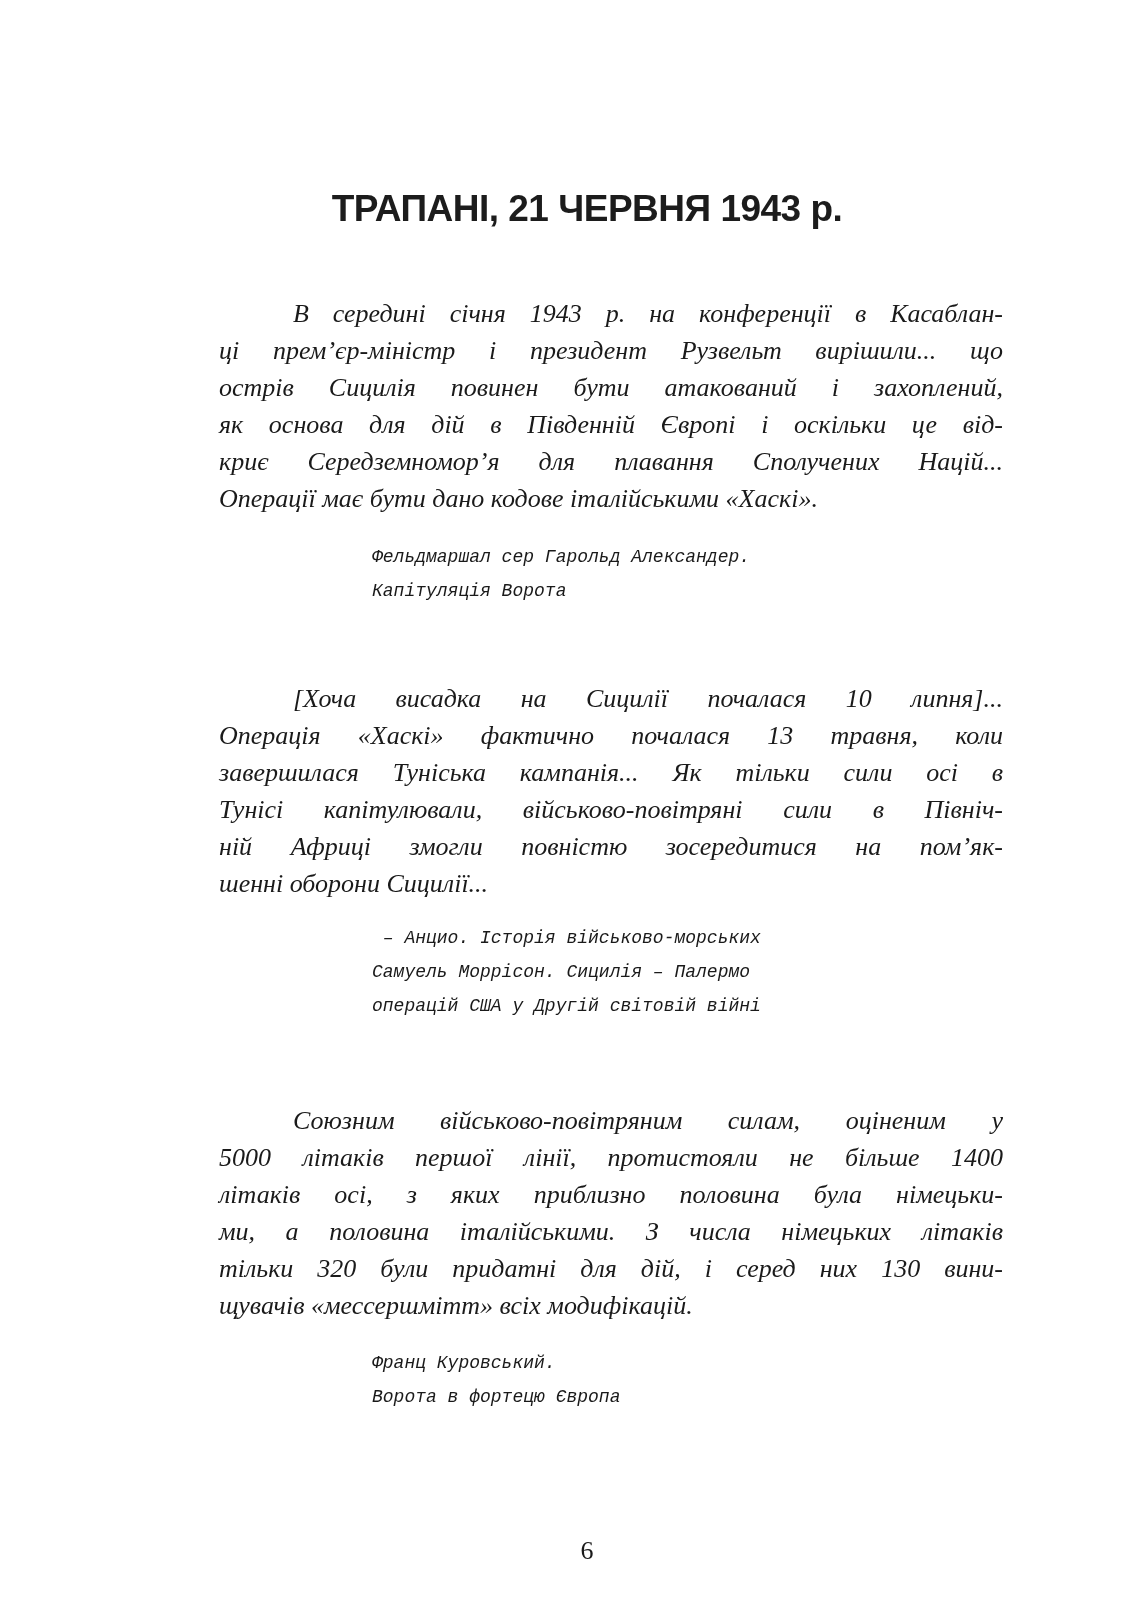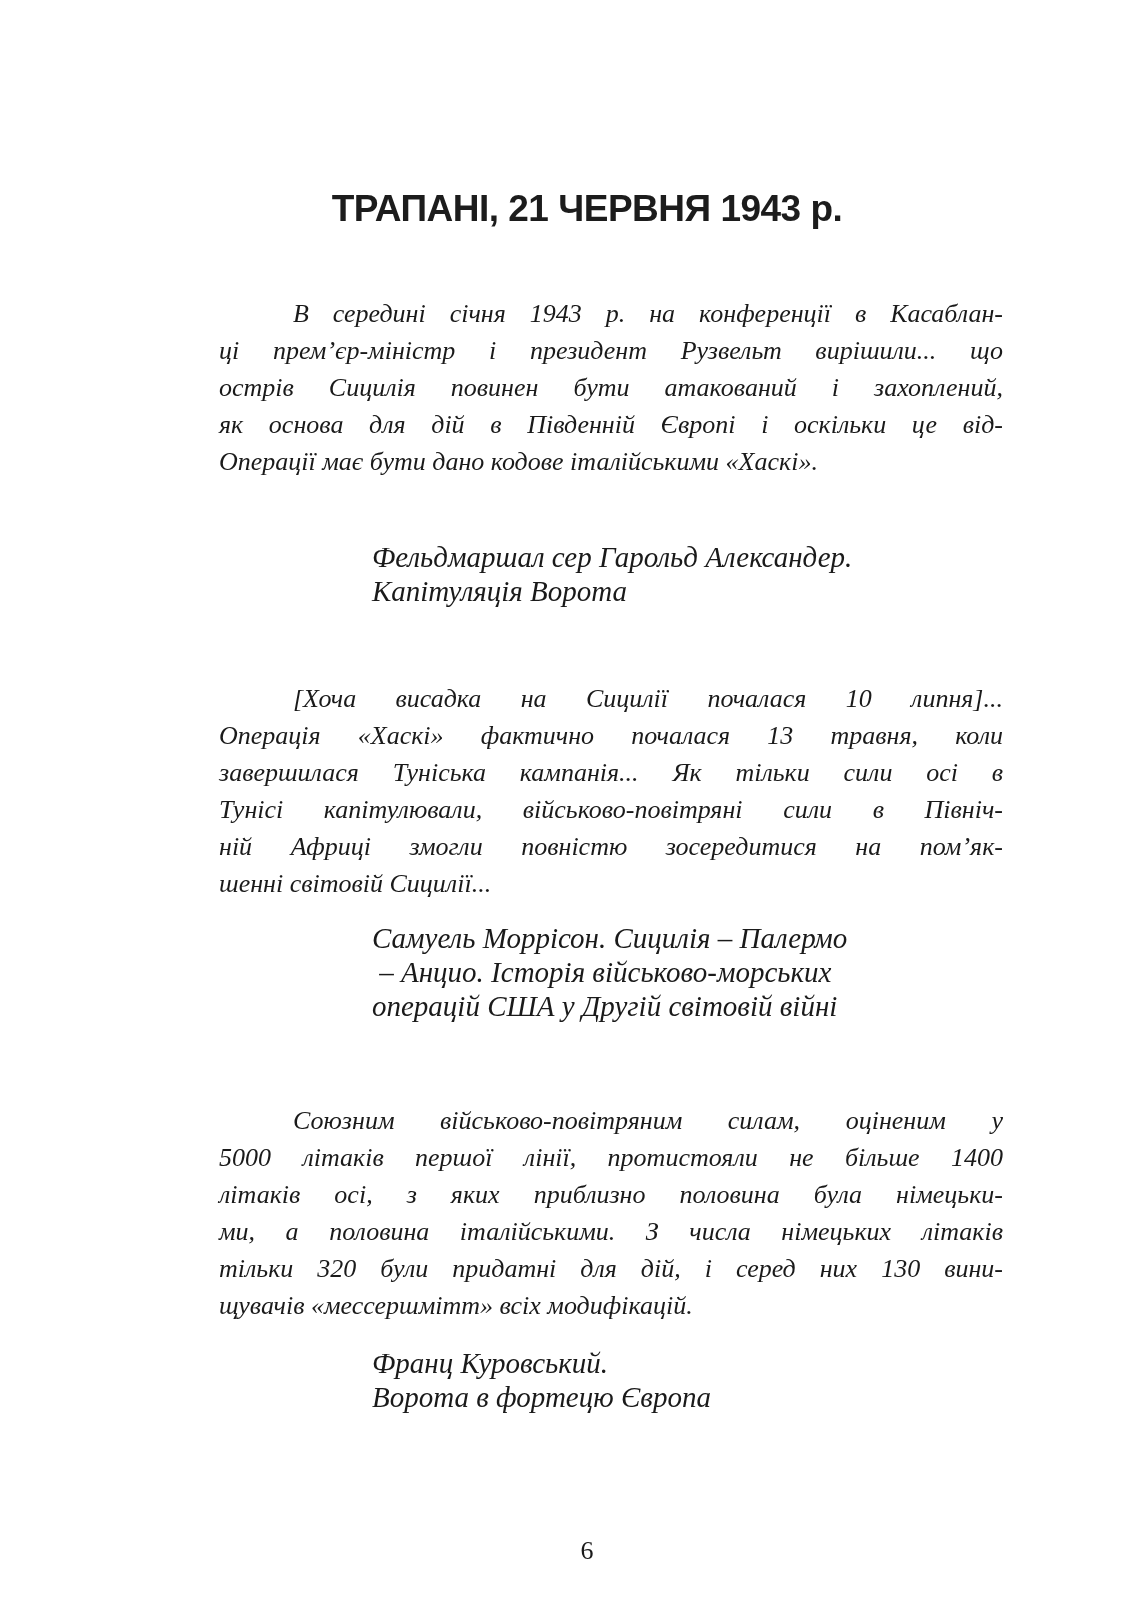--- a/index.html
+++ b/index.html
@@ -21,61 +21,62 @@
       line-height: 37px;
       text-align: justify;
       text-align-last: left;
       margin: 0;
     }
     .para .line { display: block; text-align: justify; text-align-last: justify; white-space: nowrap; }
     .para .line.last { text-align-last: left; }
     .para .line.first { padding-left: 74px; }
     .src {
       position: absolute; left: 356px; width: 620px;
-      font-family: Liberation Serif, serif;
+      font-family: Liberation Mono, monospace;
       font-style: italic;
-      font-size: 29px;
+      font-size: 18px;
       line-height: 34px;
     }
     .src .line { display: block; white-space: nowrap; }
     .pagenum {
       position: absolute; left: 0; top: 1536px; width: 1142px; text-align: center;
       font-family: "Liberation Serif", serif; font-size: 26px;
     }
   </style>
 </head>
 <body>
 
 <div class="page">
 
   <div class="title">ТРАПАНІ, 21 ЧЕРВНЯ 1943 р.</div>
 
   <div class="para" style="top:295px;">
     <span class="line first">В середині січня 1943 р. на конференції в Касаблан-</span>
     <span class="line">ці прем’єр-міністр і президент Рузвельт вирішили... що</span>
     <span class="line">острів Сицилія повинен бути атакований і захоплений,</span>
     <span class="line">як основа для дій в Південній Європі і оскільки це від-</span>
+    <span class="line">криє Середземномор’я для плавання Сполучених Націй...</span>
     <span class="line last">Операції має бути дано кодове італійськими «Хаскі».</span>
   </div>
   <div class="src" style="top:540px;">
     <span class="line">Фельдмаршал сер Гарольд Александер.</span>
     <span class="line">Капітуляція Ворота</span>
   </div>
 
   <div class="para" style="top:680px;font-family:Liberation Serif, serif;">
     <span class="line first">[Хоча висадка на Сицилії почалася 10 липня]...</span>
     <span class="line">Операція «Хаскі» фактично почалася 13 травня, коли</span>
     <span class="line">завершилася Туніська кампанія... Як тільки сили осі в</span>
     <span class="line">Тунісі капітулювали, військово-повітряні сили в Північ-</span>
     <span class="line">ній Африці змогли повністю зосередитися на пом’як-</span>
-    <span class="line last">шенні світовій Сицилії...</span>
+    <span class="line last">шенні оборони Сицилії...</span>
   </div>
   <div class="src" style="top:921px;">
+    <span class="line" style="white-space:pre;"> – Анцио. Історія військово-морських</span>
     <span class="line">Самуель Моррісон. Сицилія – Палермо</span>
-    <span class="line" style="white-space:pre;"> – Анцио. Історія військово-морських</span>
     <span class="line">операцій США у Другій світовій війні</span>
   </div>
 
   <div class="para" style="top:1102px;">
     <span class="line first">Союзним військово-повітряним силам, оціненим у</span>
     <span class="line">5000 літаків першої лінії, протистояли не більше 1400</span>
     <span class="line">літаків осі, з яких приблизно половина була німецьки-</span>
     <span class="line">ми, а половина італійськими. З числа німецьких літаків</span>
     <span class="line">тільки 320 були придатні для дій, і серед них 130 вини-</span>
     <span class="line last">щувачів «мессершмітт» всіх модифікацій.</span>

